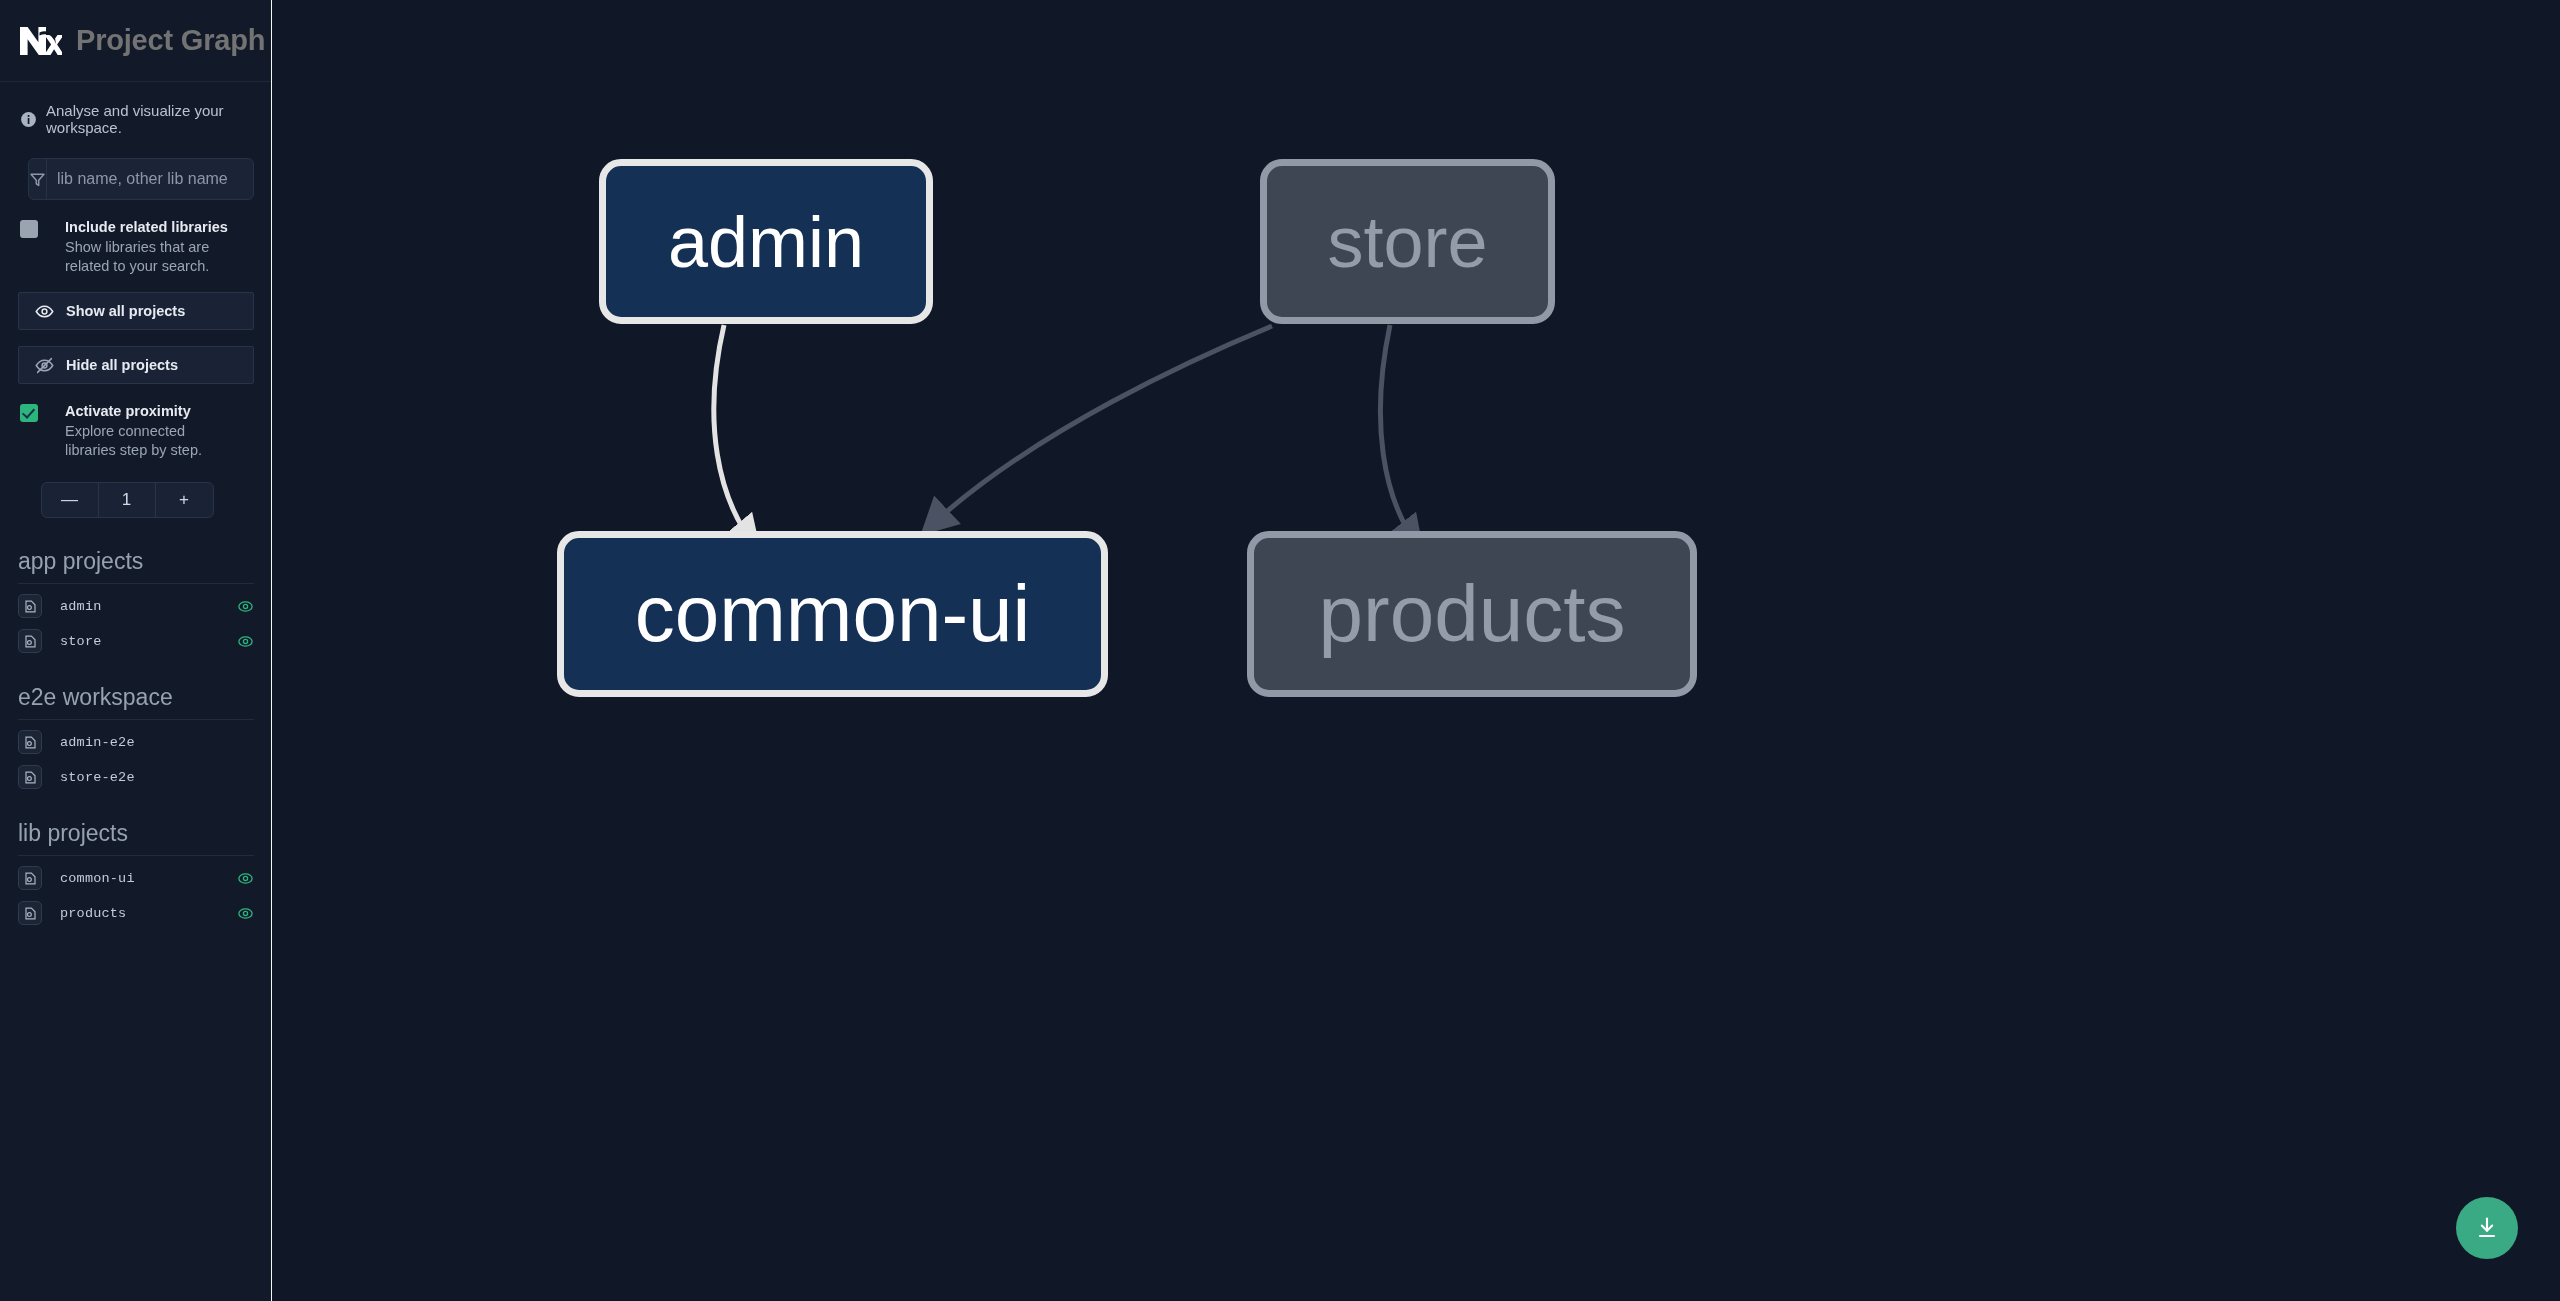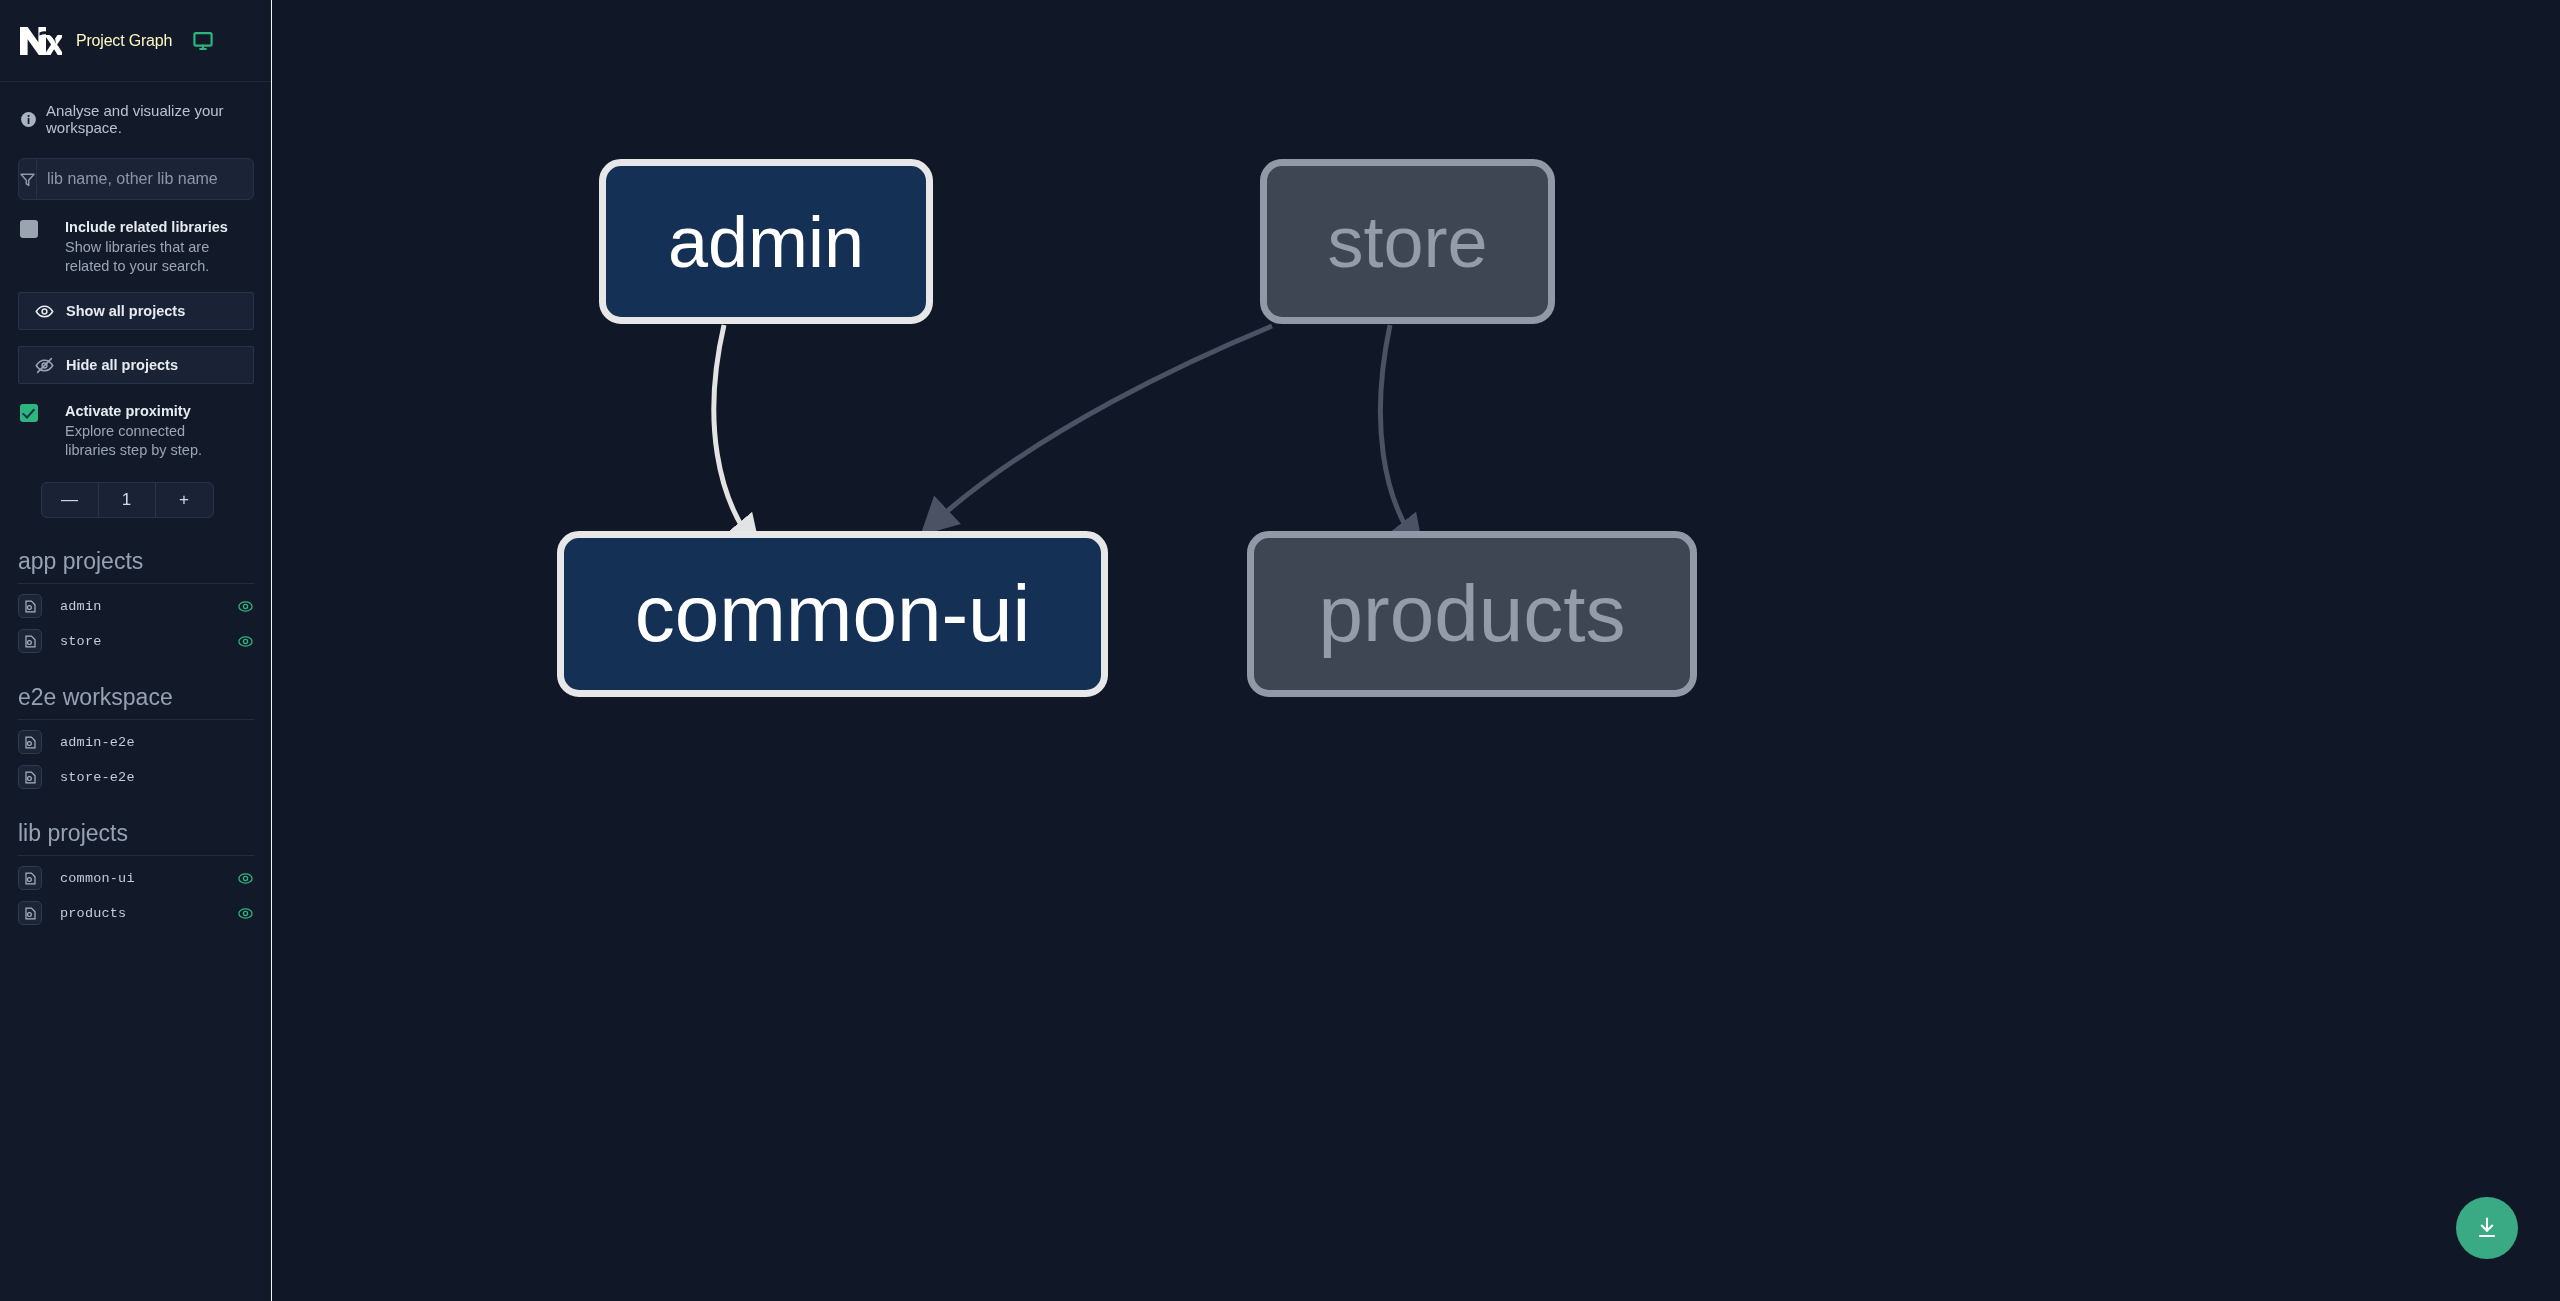--- a/index.html
+++ b/index.html
@@ -23,34 +23,34 @@
 
   .sb-header {
     height: 82px;
     display: flex; align-items: center;
     padding: 0 22px 0 18px;
     border-bottom: 1px solid #1e2838;
     gap: 14px;
   }
   .nx-logo { width: 44px; height: 36px; flex: 0 0 44px; display:block; }
   .sb-title {
-    color: #fef9c3; font-size: 16px; font-weight: normal;
+    color: #737373; font-size: 29px; font-weight: bold;
     letter-spacing: -0.2px; white-space: nowrap;
   }
   .monitor-icon { margin-left: 6px; width: 22px; height: 22px; display:block; }
 
   .sb-tagline {
     display: flex; align-items: center; gap: 9px;
     padding: 20px 18px 16px 20px;
   }
   .info-icon { width: 17px; height: 17px; flex:0 0 17px; display:block; }
   .sb-tagline span { color: #b9c2d0; font-size: 15px; }
 
   .search-row {
-    margin: 6px 18px 0 18px;
+    margin: 6px 18px 0 28px;
     height: 42px;
     display: flex; align-items: stretch;
     background: #1b2437;
     border: 1px solid #283247;
     border-radius: 6px;
     overflow: hidden;
   }
   .search-icon-cell {
     width: 42px; display: flex; align-items: center; justify-content: center;
     border-right: 1px solid #283247;

